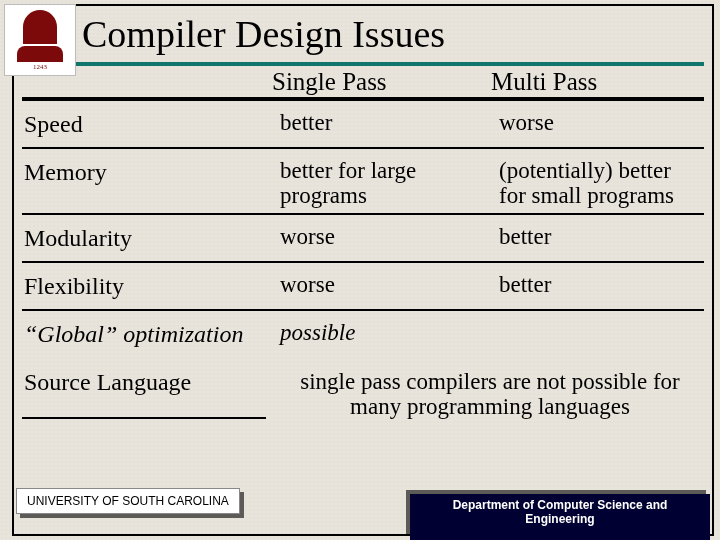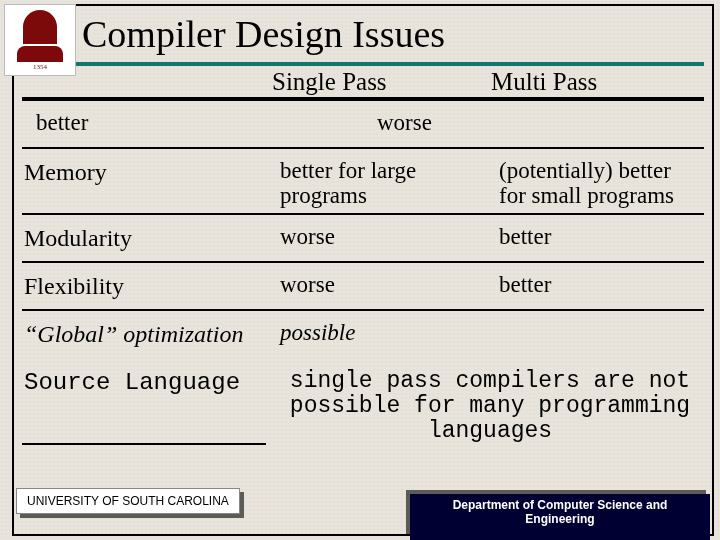--- a/index.html
+++ b/index.html
@@ -70,21 +70,21 @@
     align-items: flex-start;
     margin: 0 8px;
     border-bottom: 2px solid #000;
     min-height: 48px;
   }
   .row.tall { min-height: 62px; }
   .row.last { border-bottom: none; font-style: italic; }
   .c0 { width: 244px; font-size: 24px; padding: 10px 4px 4px 2px; }
   .c1, .c2 { flex: 1; font-size: 23px; padding: 10px 4px 4px 14px; line-height: 1.08; }
   .src .note { font-size: 23px; padding: 10px 4px 0 14px; line-height: 1.1; text-align: center; }
-  .src { display:flex; margin: 0 8px; font-family: Liberation Mono, monospace; }
+  .src { display:flex; margin: 0 8px; }
   .footer-left {
     position: absolute;
     left: 16px; bottom: 26px;
     background: #fff;
     border: 1px solid #888;
     box-shadow: 4px 4px 0 rgba(0,0,0,0.6);
     font-family: Arial, sans-serif;
     font-size: 12px;
     padding: 5px 10px;
   }
@@ -104,32 +104,33 @@
   }
 </style>
 </head>
 <body>
 
 <div class="slide">
 
   <div class="logo">
     <div class="palm"></div>
     <div class="gates"></div>
-    <div class="year">1354</div>
+    <div class="year">1243</div>
   </div>
 
   <div class="title">Compiler Design Issues</div>
 
   <div class="thead">
     <div class="c0"></div>
     <div class="c1">Single Pass</div>
     <div class="c2">Multi Pass</div>
   </div>
 
   <div class="row">
+    <div class="c0">Speed</div>
     <div class="c1">better</div>
     <div class="c2">worse</div>
   </div>
 
   <div class="row tall">
     <div class="c0">Memory</div>
     <div class="c1">better for large programs</div>
     <div class="c2">(potentially) better for small programs</div>
   </div>
 

